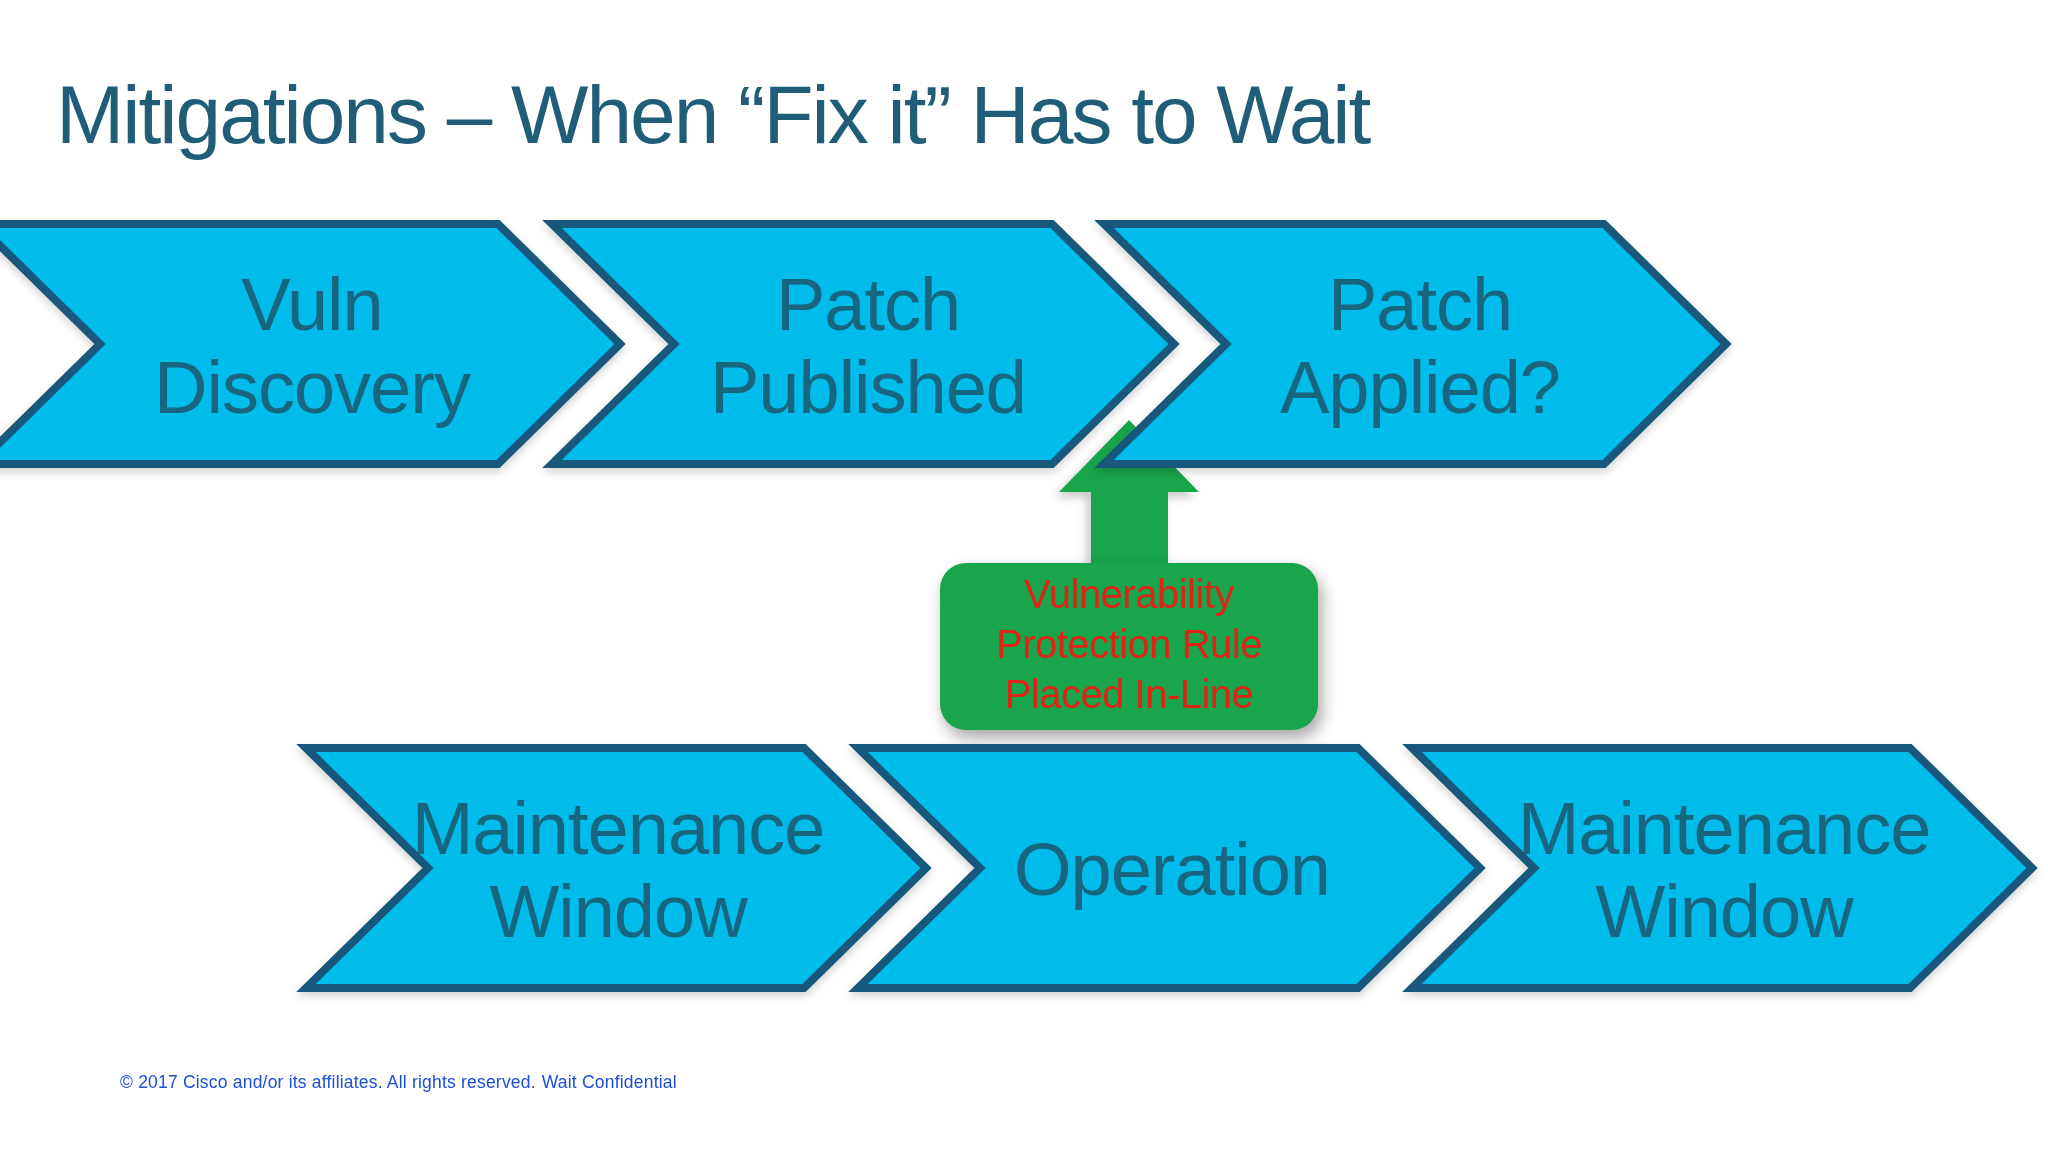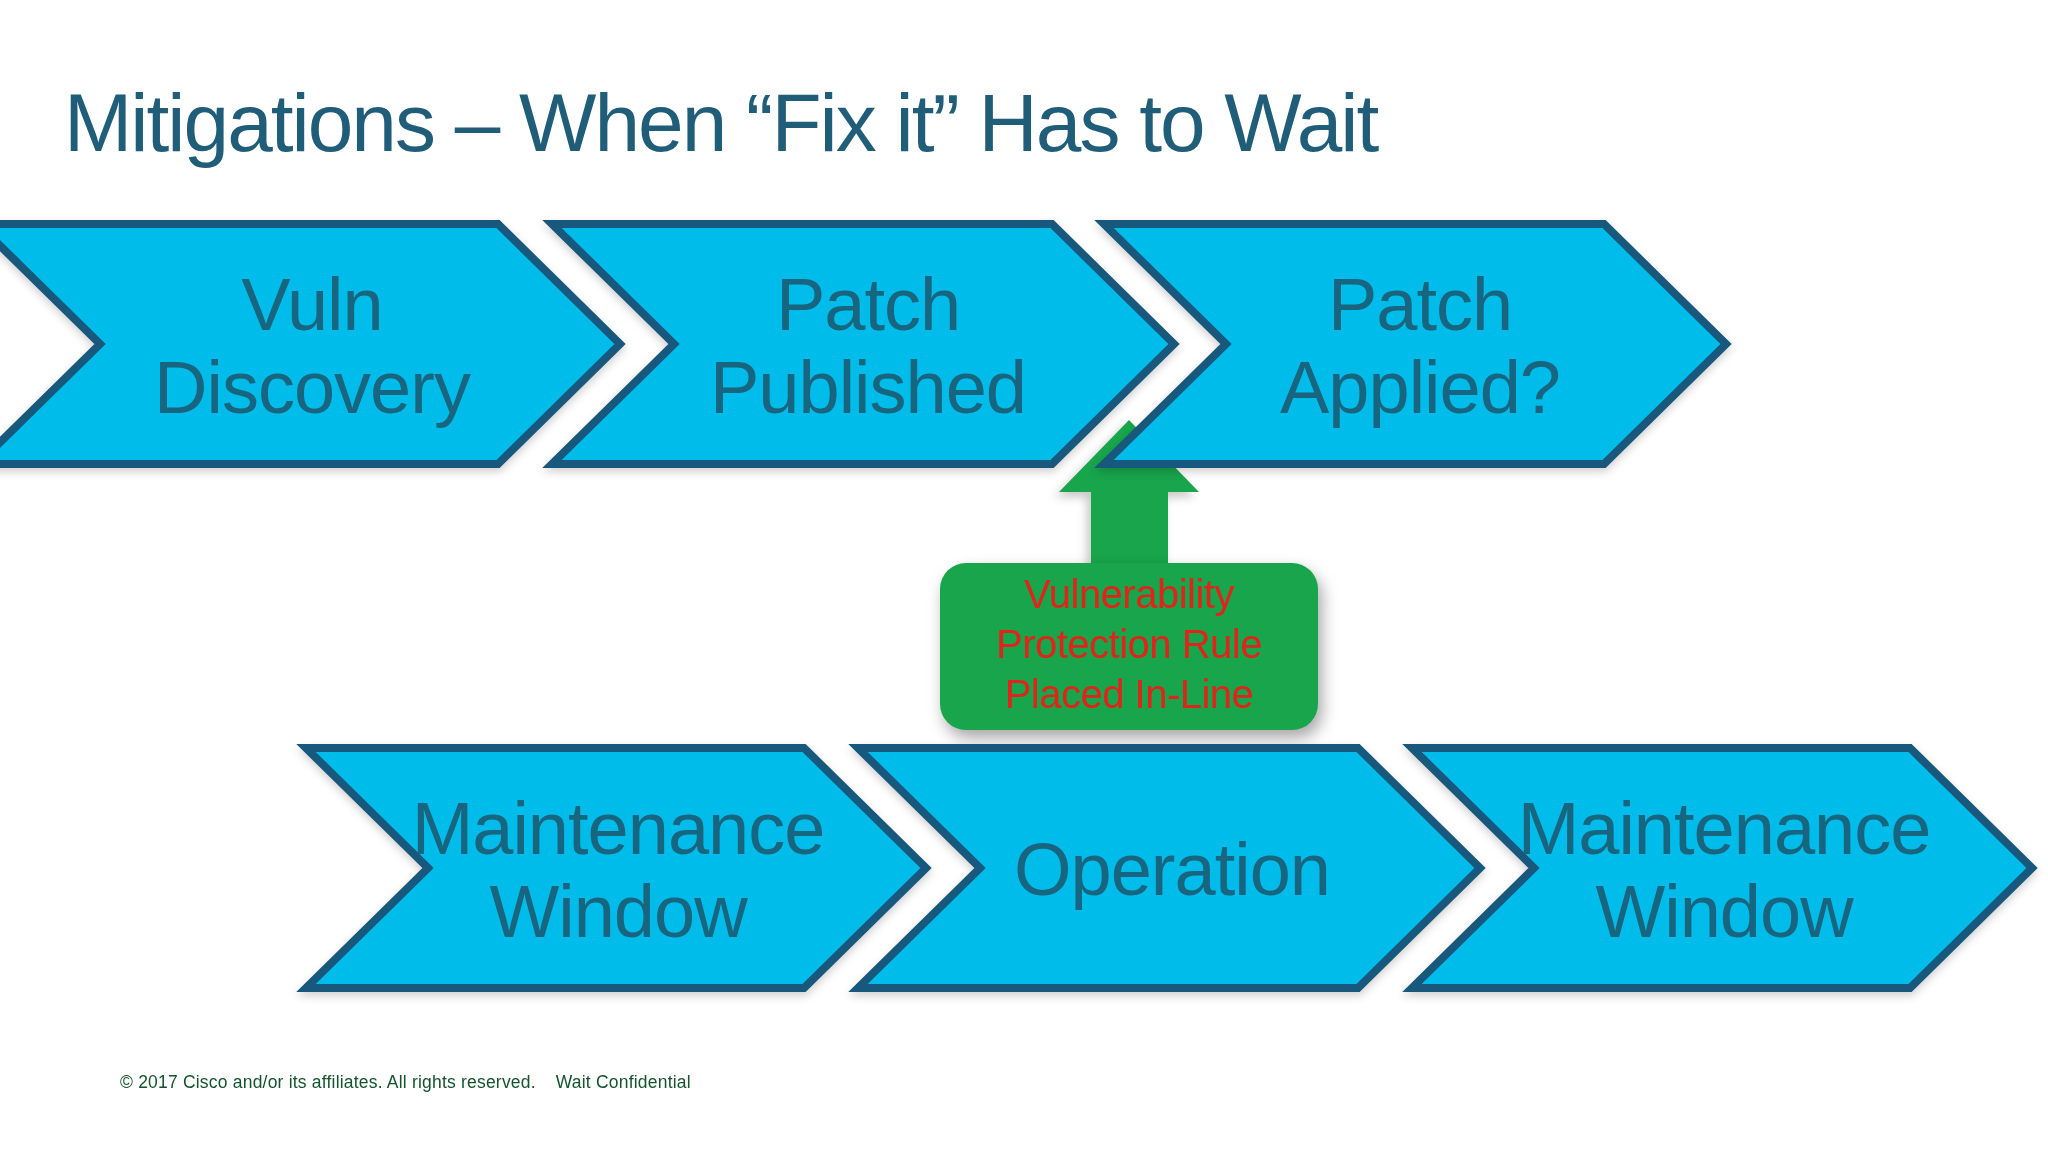--- a/index.html
+++ b/index.html
@@ -1,20 +1,20 @@
 <!DOCTYPE html>
 <html><head>
 <meta charset="utf-8">
 <style>
   html,body{margin:0;padding:0;background:#ffffff;}
   body{width:2048px;height:1151px;font-family:"Liberation Sans",sans-serif;}
   .slide{position:relative;width:2048px;height:1151px;background:#ffffff;overflow:hidden;}
 
   .title{
-    position:absolute;left:56px;top:74px;margin:8px;
+    position:absolute;left:56px;top:74px;margin:0;
     font-size:82px;line-height:1.0;font-weight:300;letter-spacing:-2px;
     color:#1f5d79;white-space:nowrap;
   }
 
   .diagram{position:absolute;left:0;top:0;}
 
   .chev{fill:#00bcea;stroke:#17587c;stroke-width:8;stroke-linejoin:miter;}
   .chev-label{
     fill:#17657f;font-family:"Liberation Sans",sans-serif;
     font-size:74px;font-weight:300;letter-spacing:-1px;text-anchor:middle;
@@ -25,22 +25,22 @@
   .callout-green{fill:#18a54b;}
 
   .g-callout-box{filter:drop-shadow(4px 8px 8px rgba(0,0,0,0.35));}
   .callout-text{
     fill:#e2231a;font-family:"Liberation Sans",sans-serif;
     font-size:40px;font-weight:400;letter-spacing:-0.5px;text-anchor:middle;
   }
 
   .footer{
     position:absolute;left:120px;top:1072px;
-    font-size:17.5px;color:#14532d;letter-spacing:0.2px;
-    display:flex;gap:20px;white-space:nowrap;
+    font-size:17.5px;color:#1d4ed8;letter-spacing:0.2px;
+    display:flex;gap:6px;white-space:nowrap;
   }
 </style>
 </head>
 <body>
 
 <div class="slide">
 
   <h1 class="title">Mitigations – When “Fix it” Has to Wait</h1>
 
   <svg class="diagram" width="2048" height="1151" viewBox="0 0 2048 1151">

